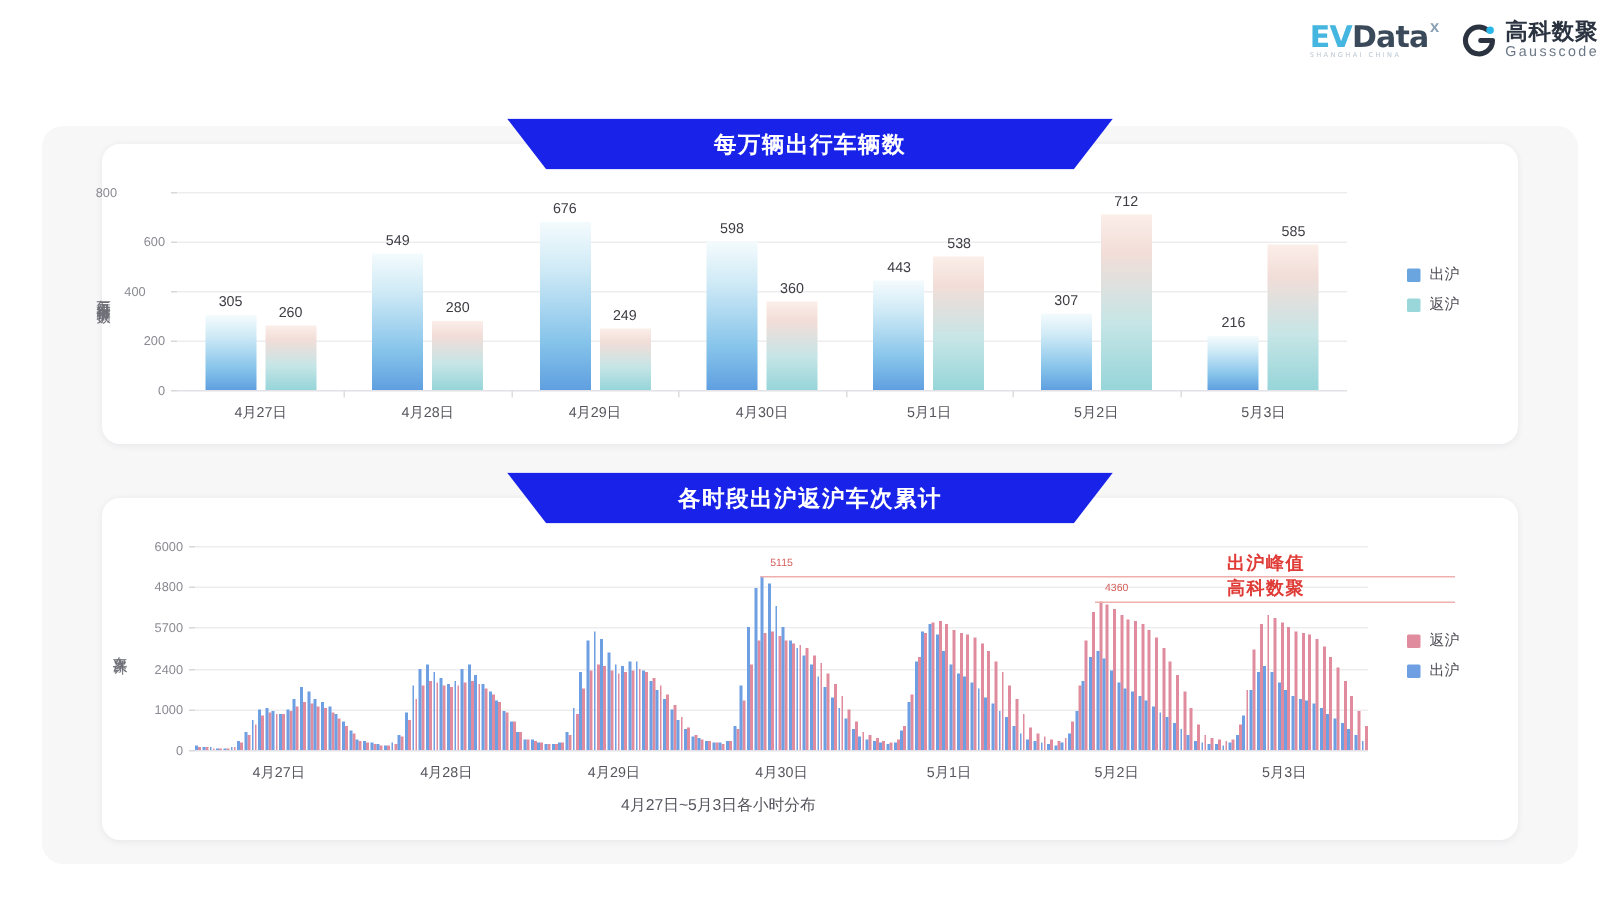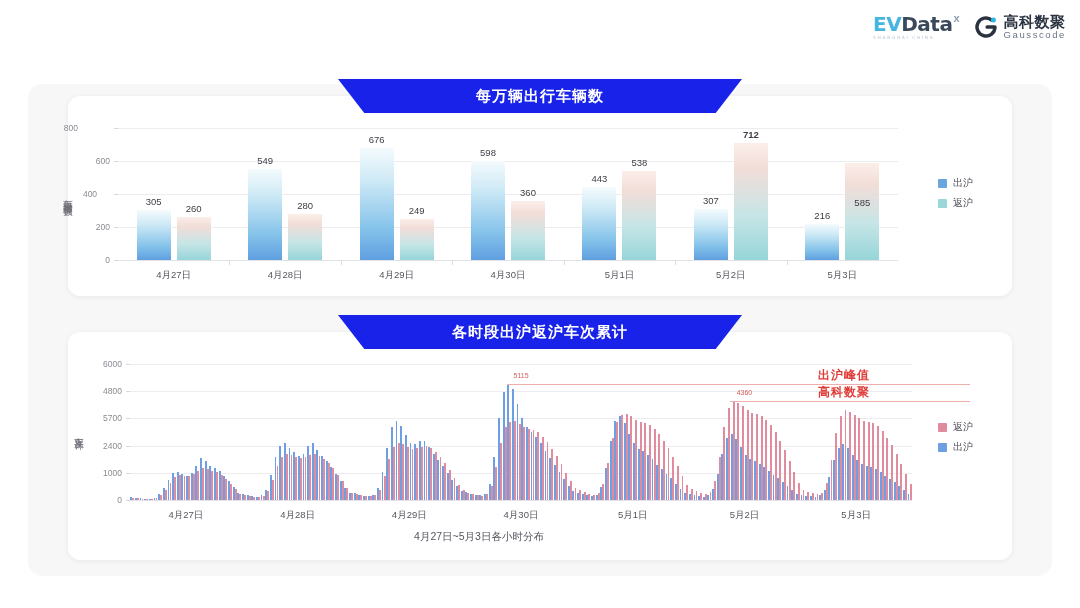--- a/index.html
+++ b/index.html
@@ -195,27 +195,27 @@
     <div class="grpsep" style="left: 334.286px; bottom: -5px;"></div>
     <div class="bar out" style="left: 464.429px; width: 34px; height: 73.095px;"></div>
     <div class="barval" style="left: 481.429px; top: 44.905px;">443</div>
     <div class="bar ret" style="left: 504.429px; width: 34px; height: 88.77px;"></div>
     <div class="barval" style="left: 521.429px; top: 29.23px;">538</div>
     <div class="xtick" style="left: 501.429px; top: 141px;">5月1日</div>
     <div class="grpsep" style="left: 445.714px; bottom: -5px;"></div>
     <div class="bar out" style="left: 575.857px; width: 34px; height: 50.655px;"></div>
     <div class="barval" style="left: 592.857px; top: 67.345px;">307</div>
     <div class="bar ret" style="left: 615.857px; width: 34px; height: 117.48px;"></div>
-    <div class="barval" style="left: 632.857px; top: 0.52px; font-weight: bold;">712</div>
+    <div class="barval" style="left: 632.857px; top: 0.52px;">712</div>
     <div class="xtick" style="left: 612.857px; top: 141px;">5月2日</div>
     <div class="grpsep" style="left: 557.143px; bottom: -5px;"></div>
     <div class="bar out" style="left: 687.286px; width: 34px; height: 35.64px;"></div>
     <div class="barval" style="left: 704.286px; top: 82.36px;">216</div>
     <div class="bar ret" style="left: 727.286px; width: 34px; height: 96.525px;"></div>
-    <div class="barval" style="left: 744.286px; top: 21.475px; margin-top: 48px;">585</div>
+    <div class="barval" style="left: 744.286px; top: 21.475px;">585</div>
     <div class="xtick" style="left: 724.286px; top: 141px;">5月3日</div>
     <div class="grpsep" style="left: 668.571px; bottom: -5px;"></div>
   </div>
 <div class="legend" id="legend1">
     <div class="legend-row">
       <div class="legend-sw" style="background: rgb(106, 165, 224);"></div>
       <div class="legend-label">出沪</div>
     </div>
     <div class="legend-row">
       <div class="legend-sw" style="background: rgb(154, 215, 218);"></div>

